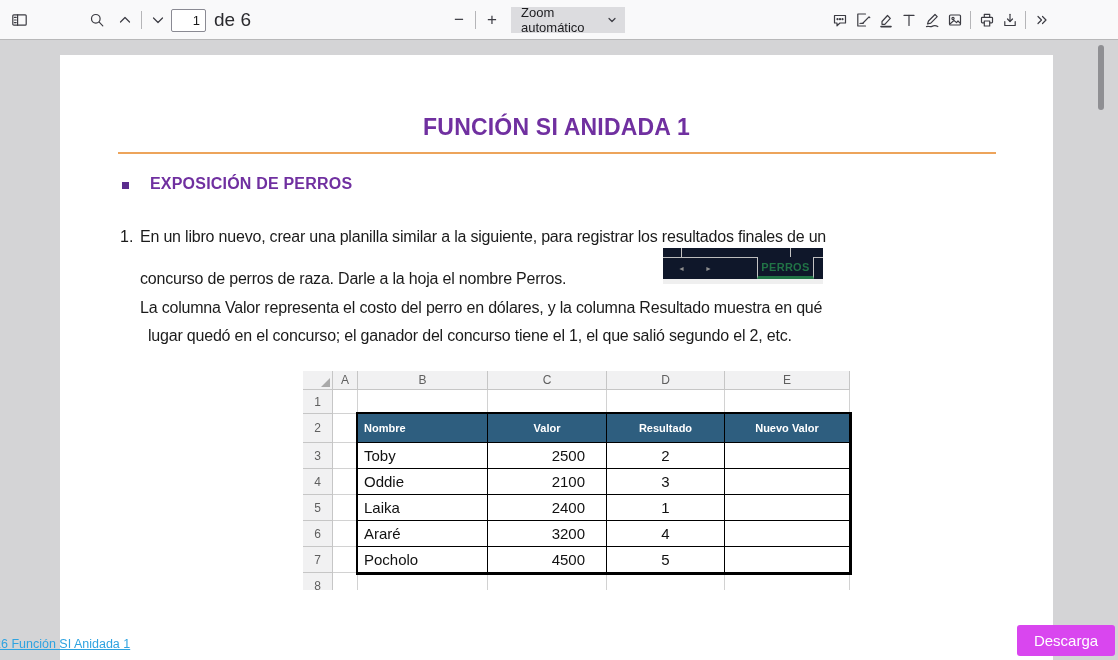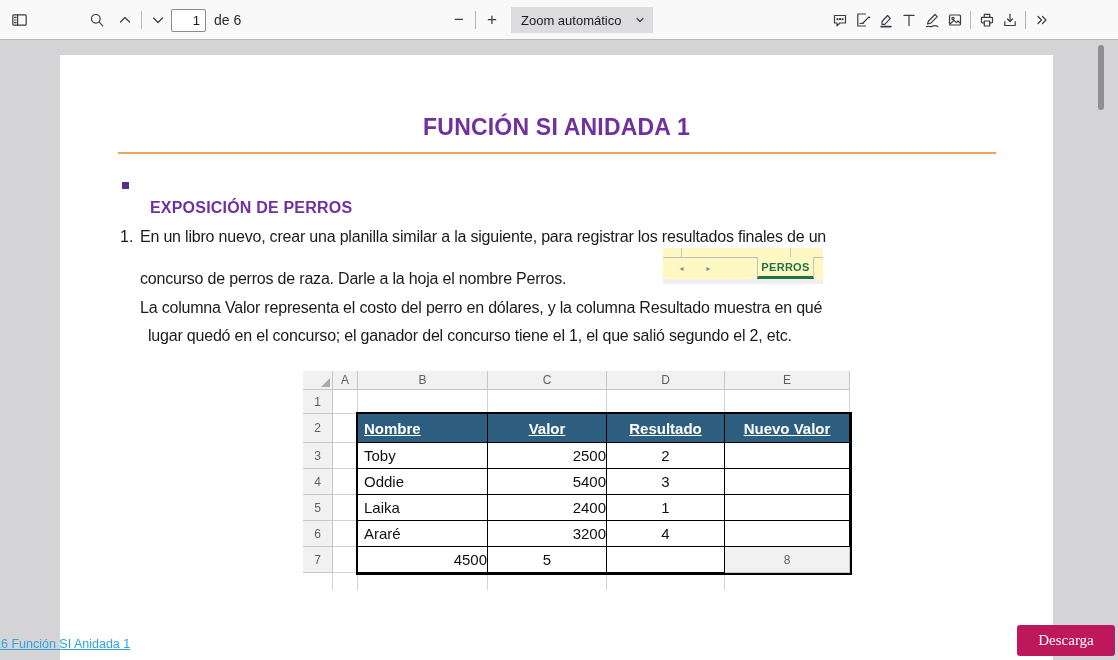--- a/index.html
+++ b/index.html
@@ -9,50 +9,50 @@
   
   .toolbar { position:absolute; top:0; left:0; width:1118px; height:40px;
     background:#F9F9FA; border-bottom:1px solid #B8B8B9; z-index:10; }
   .tbtn { position:relative; border:none; background:transparent; width:26px; height:28px;
     display:inline-flex; align-items:center; justify-content:center; cursor:pointer; color:#3C3C43; }
   .ic { display:inline-flex; }
   .vsep { display:inline-block; width:1px; height:18px; background:#B5B5B8; vertical-align:middle; }
   .tleft { position:absolute; left:6px; top:6px; display:flex; align-items:center; height:28px; }
   .page-input { width:35px; height:23px; border:1px solid #8A8A93; border-radius:2px;
     background:#fff; text-align:right; padding-right:5px; font-size:13px; color:#1a1a1a; }
-  .page-count { font-size:14px; color:#2A2A2E; margin-left:8px; white-space:nowrap; }
+  .page-count { font-size:19px; color:#2A2A2E; margin-left:8px; white-space:nowrap; }
   .tzoom { position:absolute; left:446px; top:6px; display:flex; align-items:center; height:28px; }
   .glyph-btn { font-size:17px; font-weight:400; }
-  .zoom-select { margin-left:6px; width:142px; height:26px; background:#DCDCDF; border:none;
+  .zoom-select { margin-left:6px; width:114px; height:26px; background:#DCDCDF; border:none;
     display:flex; align-items:center; padding:0 8px 0 10px; font-size:13px; color:#1B1B1E; cursor:pointer; }
   .zoom-select .zlabel { flex:1; text-align:left; }
   .tright { position:absolute; left:828px; top:6px; display:flex; align-items:center; height:28px; }
   .tright .tbtn { width:23px; }
   .tright .vsep { margin:0 4px; }
 
   
   .viewer { position:absolute; top:41px; left:0; width:1118px; height:619px; background:#D4D4D6; }
   .scroll-thumb { position:absolute; right:14px; top:4px; width:6px; height:65px;
     background:#8F8F93; border-radius:3px; }
 
   
   .page { position:absolute; left:60px; top:14px; width:993px; height:640px; background:#fff;
     color:#1B1B1B; }
   .doc-title { position:absolute; top:59px; left:0; width:100%; text-align:center;
     font-size:23px; font-weight:bold; color:#7030A0; letter-spacing:0.2px; }
   .rule { position:absolute; top:97px; left:58px; width:878px; height:2px; background:#EDA45B; }
   .bullet { position:absolute; left:62px; top:127px; width:7px; height:7px; background:#5B2D8E; }
   .section-heading { position:absolute; left:90px; top:120px; font-size:16px; font-weight:bold;
-    color:#7030A0; letter-spacing:0.2px;margin-top:24px; }
+    color:#7030A0; letter-spacing:0.2px; }
   .list-num { position:absolute; left:60px; top:173px; font-size:16px; }
   .dline { position:absolute; left:80px; font-size:16px; letter-spacing:-0.2px; white-space:nowrap; }
   .l1 { top:173px; } .l2 { top:215px; } .l3 { top:244px; } .l4 { top:272px;margin-left:8px; }
 
   
-  .tabimg { position:absolute; left:603px; top:193px; width:160px; height:36px; background:#fef9c3; }
+  .tabimg { position:absolute; left:603px; top:193px; width:160px; height:36px; background:#0f172a; }
   .tmark { position:absolute; top:0; width:1px; height:9px; background:#C4C4C4; }
   .tband { position:absolute; top:9px; left:0; right:0; height:22px; display:flex; }
   .tnav { width:94px; border-top:1px solid #BDBDBD; display:flex; align-items:center;
     gap:20px; padding-left:15px; color:#8F8F8F; font-size:7px; }
   .ttab { width:57px; border-left:1px solid #C4C4C4; border-right:1px solid #C4C4C4;
     border-bottom:3px solid #217346; color:#217346; font-weight:bold; font-size:11px;
     display:flex; align-items:center; justify-content:center; letter-spacing:0.3px; }
   .trest { flex:1; border-top:1px solid #BDBDBD; }
   .tfoot { position:absolute; bottom:0; left:0; right:0; height:5px; background:#EFEFEF; }
 
@@ -63,33 +63,33 @@
     grid-template-rows:19px 24px 29px 26px 26px 26px 26px 26px 26px;
     overflow:hidden; max-height:219px; background:#fff; }
   .sc { border-right:1px solid #D2D2D2; border-bottom:1px solid #D2D2D2; display:flex;
     align-items:center; font-size:15px; color:#111; overflow:hidden; }
   .sh { background:#F1F1F2; border-color:#C6C6C6; color:#5F5F5F; font-size:12px;
     justify-content:center; }
   .corner { position:relative; }
   .corner::after { content:""; position:absolute; right:2px; bottom:2px;
     border-left:9px solid transparent; border-bottom:9px solid #A9A9A9; }
   .tb { border-right:1.5px solid #000; border-bottom:1.5px solid #000; }
-  .hdr { background:#2E5E7F; color:#fff; font-weight:bold; font-size:15px; justify-content:center;text-decoration:underline; }
+  .hdr { background:#2E5E7F; color:#fff; font-weight:bold; font-size:11px; justify-content:center; }
   .left { justify-content:flex-start; padding-left:6px; }
-  .num { justify-content:flex-end; padding-right:0; }
+  .num { justify-content:flex-end; padding-right:21px; }
   .ctr { justify-content:center; }
   .tborder { position:absolute; left:53px; top:41px; width:496px; height:163px;
     border:2.5px solid #000; pointer-events:none; }
 
   
   .src-link { position:absolute; left:-6px; bottom:9px; font-size:12.5px; color:#2FA3E0;
     text-decoration:underline; z-index:20; cursor:pointer; }
   .dl-btn { position:absolute; right:3px; bottom:4px; width:98px; height:31px; border:none;
-    border-radius:3px; background:#be185d; color:#fff; font-size:15px;
-    font-family:Liberation Serif, serif; cursor:pointer; z-index:20; }
+    border-radius:3px; background:#d946ef; color:#fff; font-size:15px;
+    font-family:Liberation Sans, sans-serif; cursor:pointer; z-index:20; }
 
   svg.i { stroke:#3C3C43; fill:none; stroke-width:1.2; stroke-linecap:round; stroke-linejoin:round; }
 </style>
 </head>
 <body>
 
 <div class="toolbar">
   <div class="tleft">
     <button class="tbtn">
       <span class="ic">
@@ -283,40 +283,41 @@
         <div class="sc sh">3</div>
         <div class="sc"></div>
         <div class="sc tb left">Toby</div>
         <div class="sc tb num">2500</div>
         <div class="sc tb ctr">2</div>
         <div class="sc tb"></div>
 
         <div class="sc sh">4</div>
         <div class="sc"></div>
         <div class="sc tb left">Oddie</div>
-        <div class="sc tb num">5400</div>
+        <div class="sc tb num">2100</div>
         <div class="sc tb ctr">3</div>
         <div class="sc tb"></div>
 
         <div class="sc sh">5</div>
         <div class="sc"></div>
         <div class="sc tb left">Laika</div>
         <div class="sc tb num">2400</div>
         <div class="sc tb ctr">1</div>
         <div class="sc tb"></div>
 
         <div class="sc sh">6</div>
         <div class="sc"></div>
         <div class="sc tb left">Araré</div>
         <div class="sc tb num">3200</div>
         <div class="sc tb ctr">4</div>
         <div class="sc tb"></div>
 
         <div class="sc sh">7</div>
         <div class="sc"></div>
+        <div class="sc tb left">Pocholo</div>
         <div class="sc tb num">4500</div>
         <div class="sc tb ctr">5</div>
         <div class="sc tb"></div>
 
         <div class="sc sh">8</div>
         <div class="sc"></div>
           <div class="sc"></div>
           <div class="sc"></div>
           <div class="sc"></div>
           <div class="sc"></div>

